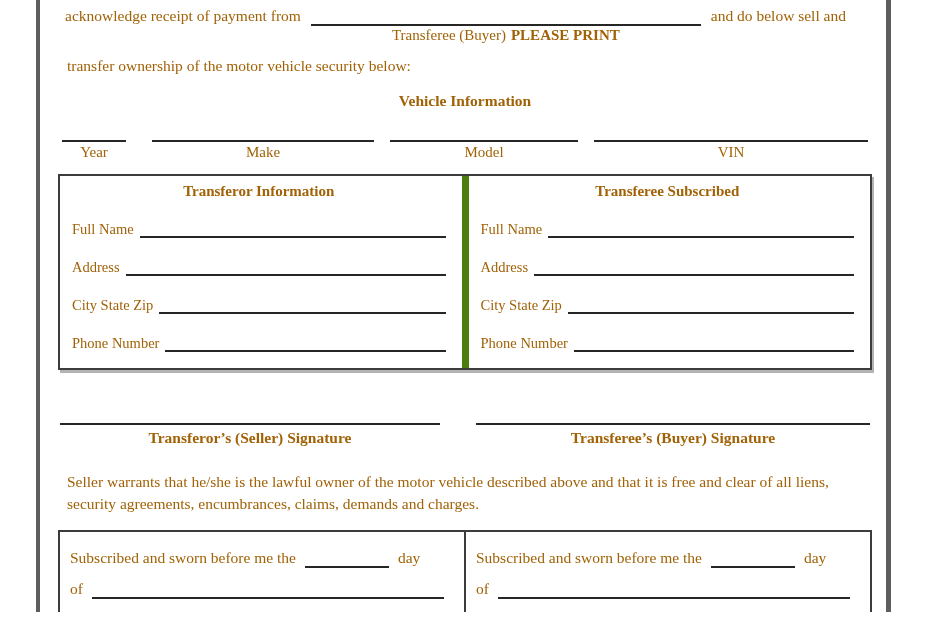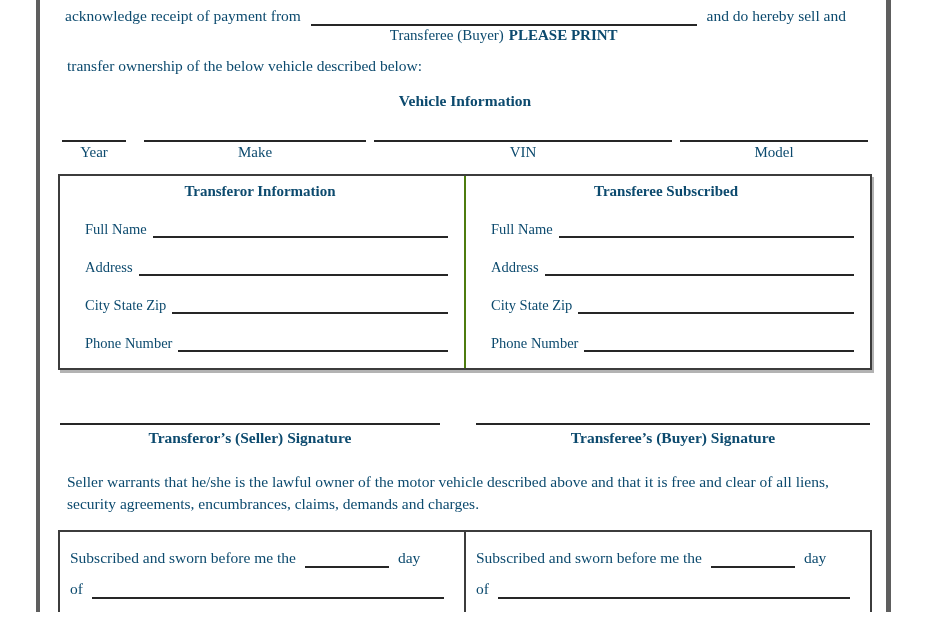--- a/index.html
+++ b/index.html
@@ -1,53 +1,53 @@
 <!DOCTYPE html>
 <html><head>
 <meta charset="utf-8">
 <style>
   html,body{margin:0;padding:0;background:#fff;}
   .page{
     position:relative;width:930px;height:612px;background:#ffffff;overflow:hidden;
-    font-family:"Liberation Serif", serif;color:#0c4a6e;
+    font-family:"Liberation Serif", serif;color:#a16207;
   }
   .border-bar{position:absolute;top:0;bottom:0;background:#5e5e5e;}
   .border-left{left:36px;width:4px;}
   .border-right{left:886px;width:5px;}
   .content{position:absolute;left:58px;top:0;width:814px;}
 
   
   .intro-row{display:flex;align-items:flex-end;padding:7px 26px 0 7px;font-size:15.5px;}
   .intro-row .txt{white-space:nowrap;padding-bottom:1px;}
   .blank-wrap{flex:1;position:relative;margin:0 10px;}
   .blank-wrap .line{display:block;border-bottom:2px solid #262626;height:16px;}
   .caption{position:absolute;left:0;right:0;top:19px;text-align:center;font-size:15px;white-space:nowrap;}
   .cap-reg{margin-right:5px;text-align:right;}
   .cap-bold{font-weight:bold;}
 
   .transfer-line{margin-top:31px;padding-left:9px;font-size:15.5px;}
   .vehicle-title{margin-top:17px;text-align:center;font-weight:bold;font-size:15.5px;}
 
   
-  .vehicle-row{display:flex;margin-top:30px;padding:0 4px;}
+  .vehicle-row{display:flex;margin-top:30px;padding:0 4px;gap:8px;}
   .vfield .vline{border-top:2px solid #262626;}
   .vfield .vlabel{text-align:center;font-size:15px;padding-top:2px;}
   .vf-year{width:64px;}
   .vf-make{width:222px;margin-left:18px;}
   .vf-model{width:188px;margin-left:8px;}
   .vf-vin{flex:1;margin-left:8px;}
 
   
   .ptable{margin-top:13px;border:2px solid #3c3c3c;display:flex;box-shadow:2px 3px 0 #b3b3b3;}
   .pcell{flex:1;padding:4px 16px 16px 12px;}
-  .pcell.first{border-right:2px solid #4d7c0f;font-family:Liberation Serif, serif;}
+  .pcell.first{border-right:7px solid #4d7c0f;font-family:Liberation Serif, serif;}
   .pheader{text-align:center;font-weight:bold;font-size:15px;padding-top:3px;}
   .prow{display:flex;align-items:flex-end;margin-top:21px;font-size:14.5px;}
   .prow:first-of-type{margin-top:17px;}
-  .prow .lbl{white-space:nowrap;margin-left:13px;}
+  .prow .lbl{white-space:nowrap;}
   .prow .fline{flex:1;border-bottom:2px solid #262626;margin-left:6px;height:12px;}
 
   
   .sig-row{display:flex;margin-top:42px;padding:11px 2px;}
   .sig-col{display:flex;flex-direction:column;}
   .sig-left{width:380px;}
   .sig-right{flex:1;margin-left:36px;}
   .sigline{border-top:2px solid #262626;}
   .siglabel{text-align:center;font-weight:bold;font-size:15.5px;padding-top:4px;}
 
@@ -75,43 +75,43 @@
   <div class="content">
 
     <div class="intro-row">
       <span class="txt">acknowledge receipt of payment from</span>
       <span class="blank-wrap">
         <span class="line"></span>
         <span class="caption">
           <span class="cap-reg">Transferee (Buyer)</span><span class="cap-bold">PLEASE PRINT</span>
         </span>
       </span>
-      <span class="txt">and do hereby sell and</span>
+      <span class="txt">and do below sell and</span>
     </div>
 
-    <div class="transfer-line">transfer ownership of the below vehicle described below:</div>
+    <div class="transfer-line">transfer ownership of the motor vehicle security below:</div>
 
     <div class="vehicle-title">Vehicle Information</div>
 
     <div class="vehicle-row">
       <div class="vfield vf-year">
         <div class="vline"></div>
         <div class="vlabel">Year</div>
       </div>
       <div class="vfield vf-make">
         <div class="vline"></div>
         <div class="vlabel">Make</div>
       </div>
+      <div class="vfield vf-model">
+        <div class="vline"></div>
+        <div class="vlabel">Model</div>
+      </div>
       <div class="vfield vf-vin">
         <div class="vline"></div>
         <div class="vlabel">VIN</div>
-      </div>
-      <div class="vfield vf-model">
-        <div class="vline"></div>
-        <div class="vlabel">Model</div>
       </div>
     </div>
 
     <div class="ptable">
       <div class="pcell first">
         <div class="pheader">Transferor Information</div>
         <div class="prow">
           <span class="lbl">Full Name</span>
           <span class="fline"></span>
         </div>

